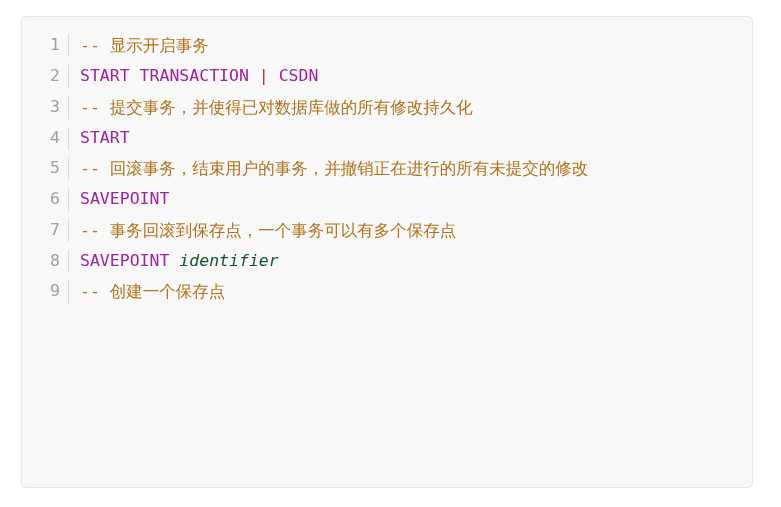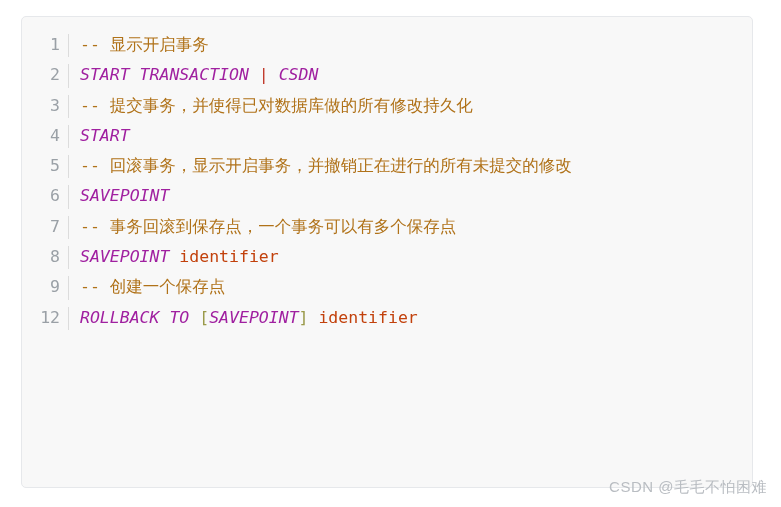--- a/index.html
+++ b/index.html
@@ -79,28 +79,28 @@
     white-space: pre-wrap;
     word-break: break-word;
     color: #383a42;
     font-family: "DejaVu Sans Mono", "Liberation Mono", monospace;
     font-size: 16.5px;
     line-height: 30.3px;
   }
 
   
   .tok-comment { color: #b07219; }
-  .tok-keyword { color: #a020a0; font-style: italic; }
+  .tok-keyword { color: #a020a0; }
   .tok-operator { color: #c0392b; }
   .tok-bracket { color: #9a9a4a; }
-  .tok-plain { color: #c2410c; }
+  .tok-plain { color: #14532d; font-style: italic; }
 
   
   .cjk {
-    font-family: Liberation Serif, serif;
+    font-family: Liberation Sans, sans-serif;
   }
 
   .watermark {
     position: absolute;
     right: 14px;
     bottom: 10px;
     font-family: "Liberation Sans", sans-serif;
     font-size: 15px;
     color: #b9bdc2;
     letter-spacing: 0.5px;
@@ -127,40 +127,35 @@
         <div class="row">
           <div class="gutter">3</div>
           <div class="code"><span class="tok-comment">-- </span><span class="tok-comment cjk">提交事务，并使得已对数据库做的所有修改持久化</span></div>
         </div>
         <div class="row">
           <div class="gutter">4</div>
           <div class="code"><span class="tok-keyword">START</span></div>
         </div>
         <div class="row">
           <div class="gutter">5</div>
-          <div class="code"><span class="tok-comment">-- </span><span class="tok-comment cjk">回滚事务，显示开启事务，并撤销正在进行的所有未提交的修改</span></div>
+          <div class="code"><span class="tok-comment">-- </span><span class="tok-comment cjk">回滚事务，结束用户的事务，并撤销正在进行的所有未提交的修改</span></div>
         </div>
         <div class="row">
           <div class="gutter">6</div>
           <div class="code"><span class="tok-keyword">SAVEPOINT</span></div>
         </div>
         <div class="row">
           <div class="gutter">7</div>
           <div class="code"><span class="tok-comment">-- </span><span class="tok-comment cjk">事务回滚到保存点，一个事务可以有多个保存点</span></div>
         </div>
         <div class="row">
           <div class="gutter">8</div>
           <div class="code"><span class="tok-keyword">SAVEPOINT</span><span class="tok-plain"> identifier</span></div>
         </div>
         <div class="row">
           <div class="gutter">9</div>
           <div class="code"><span class="tok-comment">-- </span><span class="tok-comment cjk">创建一个保存点</span></div>
         </div>
-        <div class="row">
-          <div class="gutter">12</div>
-          <div class="code"><span class="tok-keyword">ROLLBACK TO </span><span class="tok-bracket">[</span><span class="tok-keyword">SAVEPOINT</span><span class="tok-bracket">]</span><span class="tok-plain"> identifier</span></div>
-        </div>
       </div>
   </div>
 
-  <div class="watermark">CSDN @毛毛不怕困难</div>
 
 </div>
 
 </body></html>

